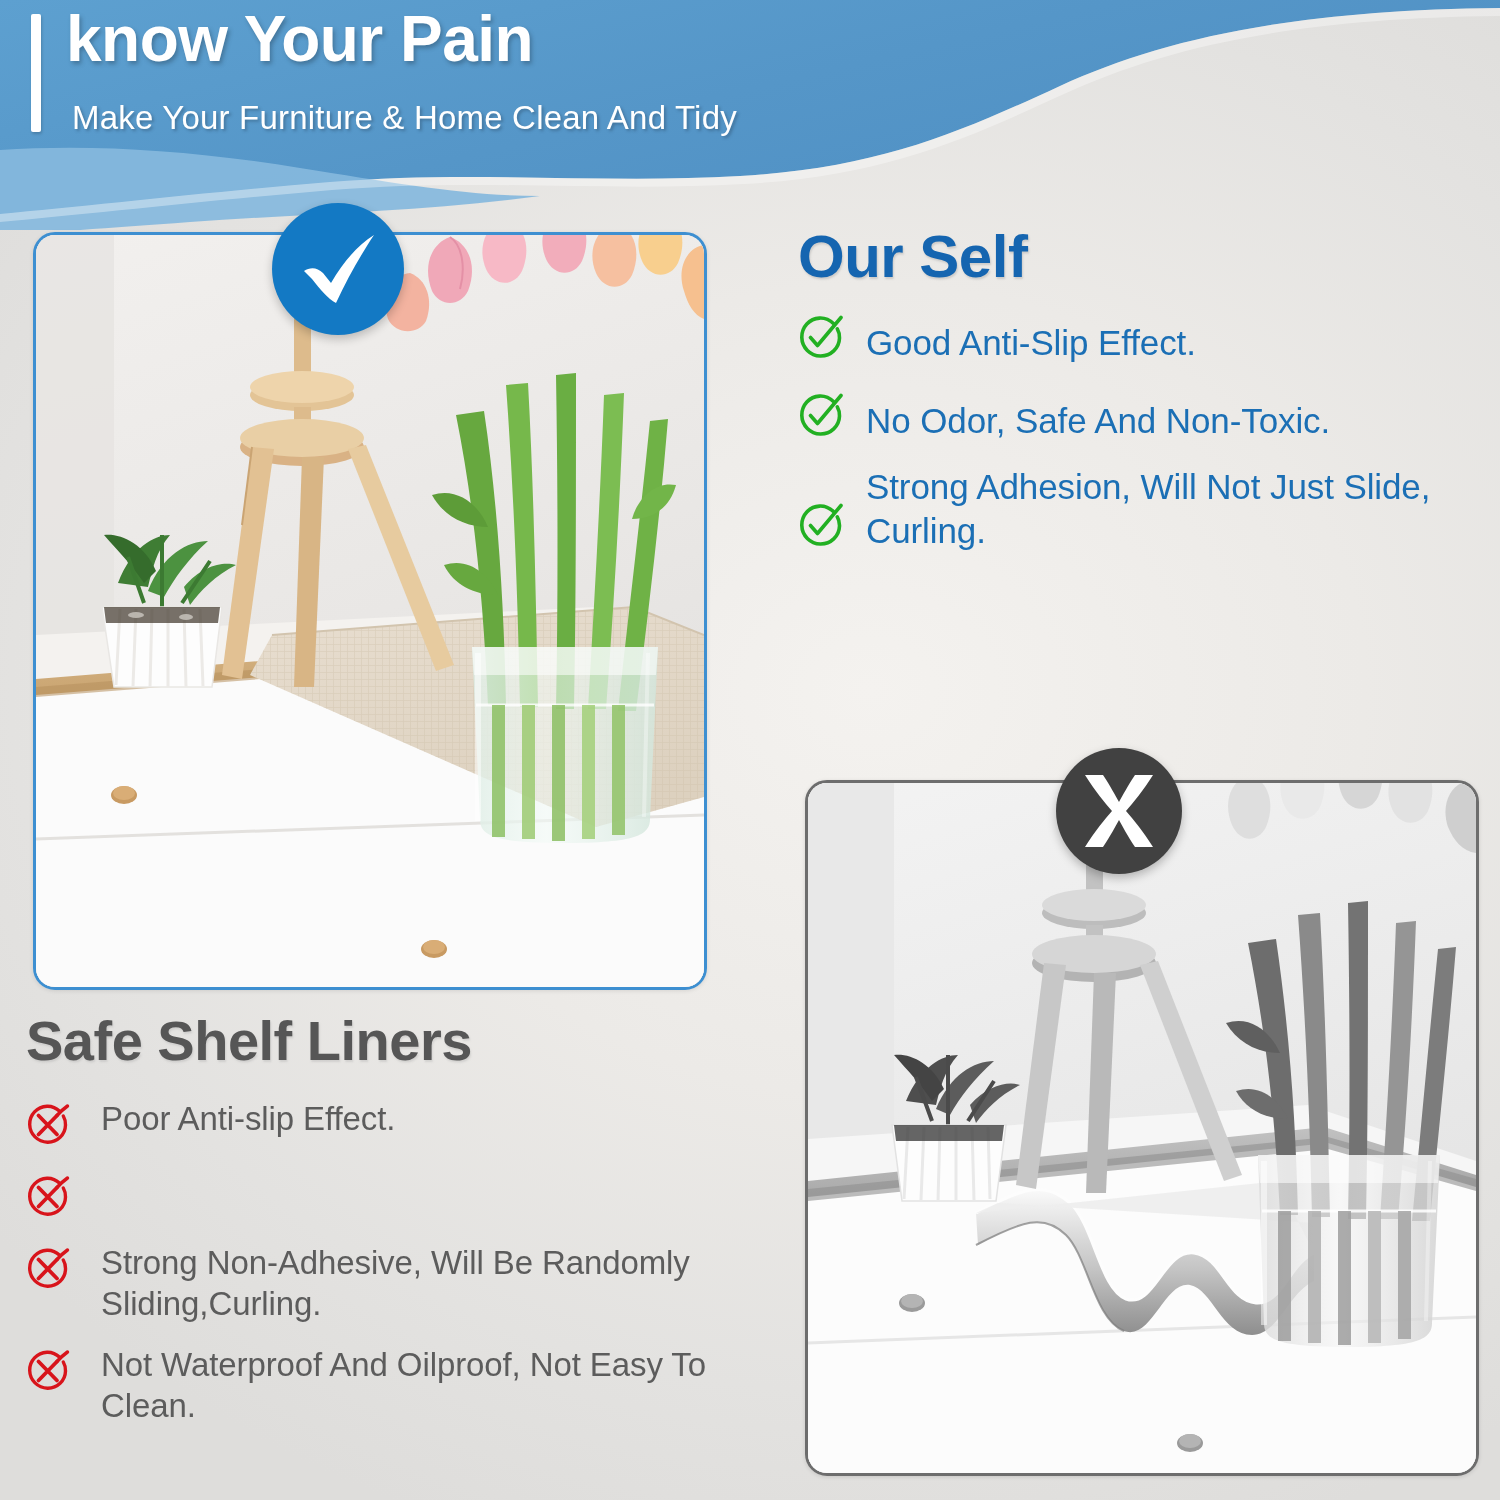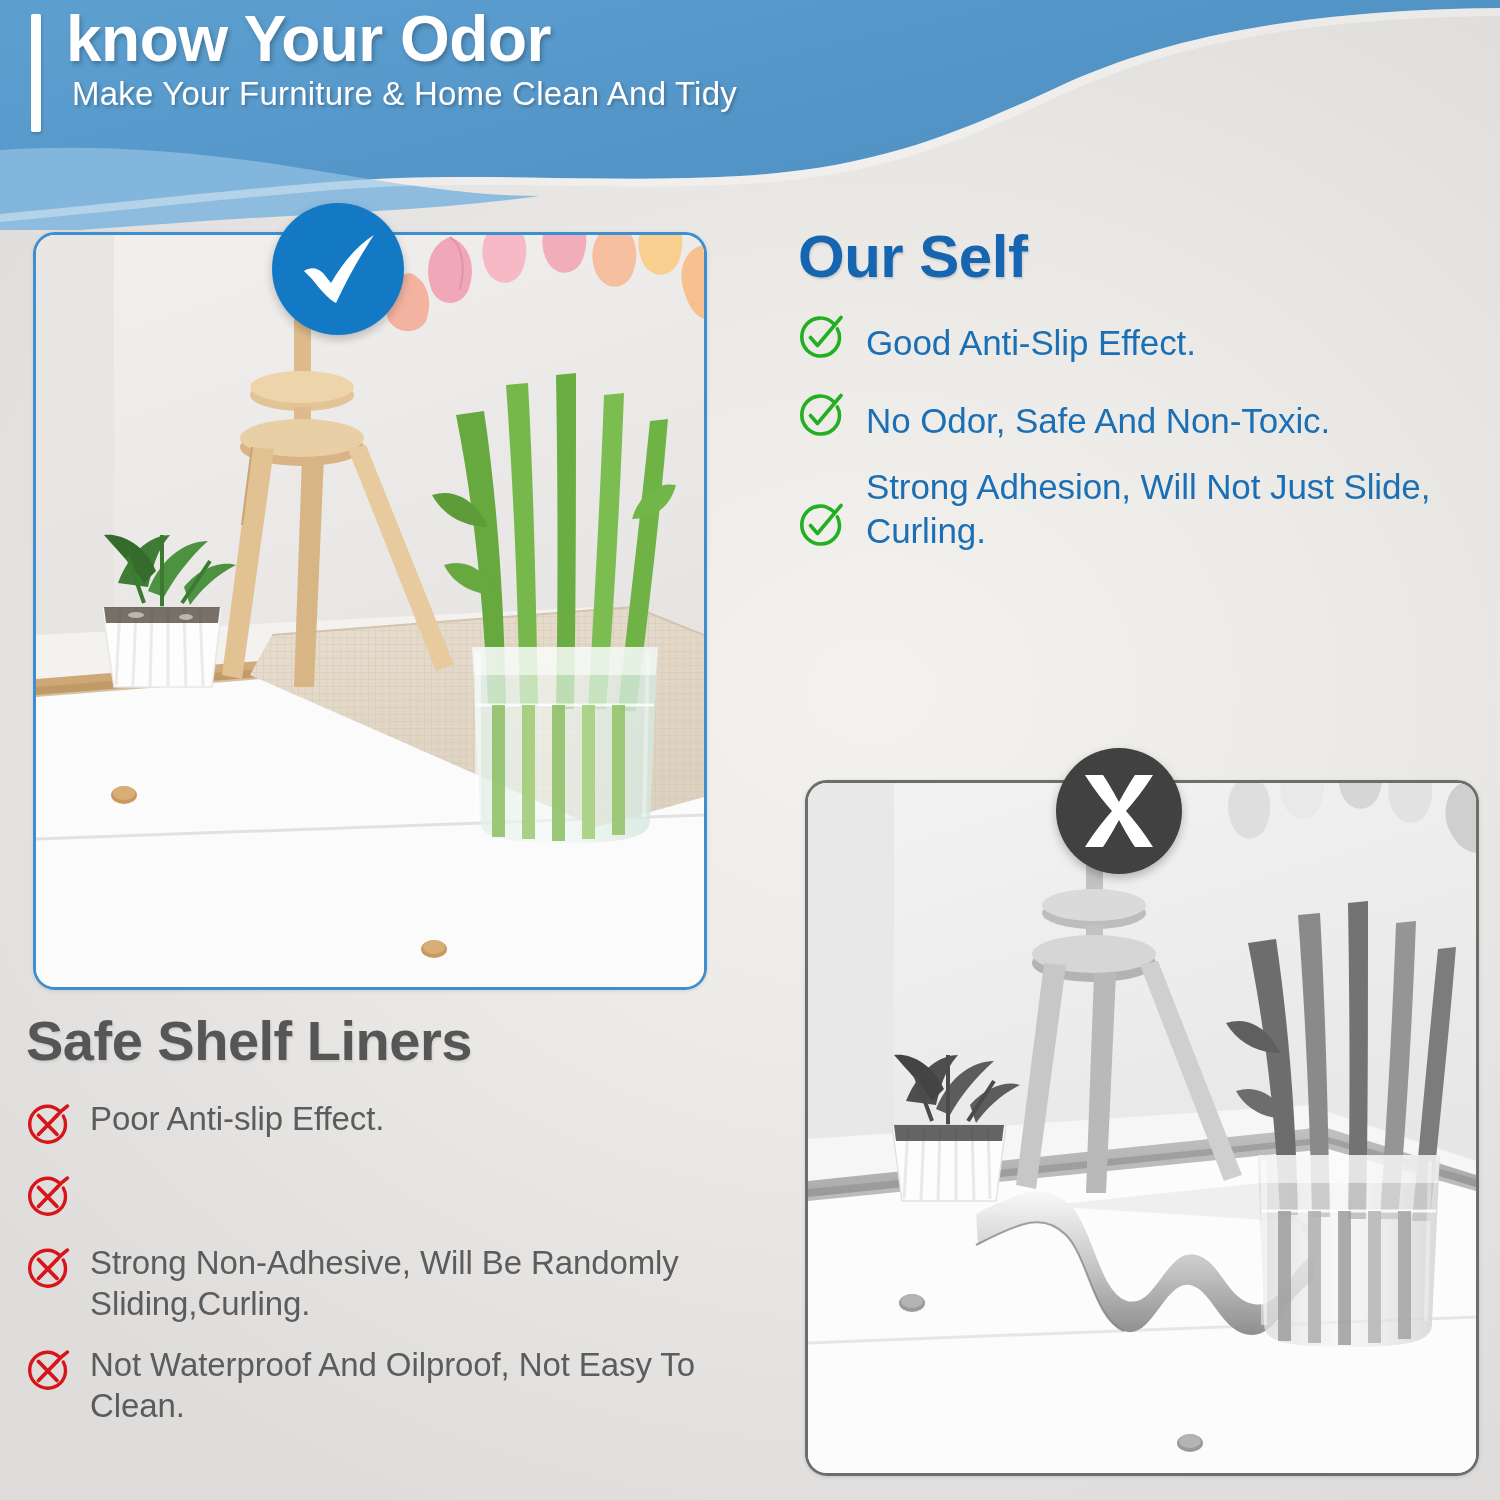--- a/index.html
+++ b/index.html
@@ -51,21 +51,21 @@
     font-weight: bold;
     color: #ffffff;
     letter-spacing: -0.5px;
     line-height: 1.05;
     text-shadow: 2px 3px 4px rgba(40,70,95,0.45);
     white-space: nowrap;
   }
   .banner-sub {
     position: absolute;
     left: 72px;
-    top: 75px;
+    top: 99px;
     font-size: 33px;
     font-weight: normal;
     color: #ffffff;
     letter-spacing: 0.2px;
     text-shadow: 2px 2px 3px rgba(40,70,95,0.42);
     white-space: nowrap;
   }
 
   
   .photo {
@@ -174,20 +174,21 @@
     color: #565656;
     letter-spacing: -0.5px;
     margin: 0 0 26px 0;
     text-shadow: 1px 2px 2px rgba(170,170,170,0.35);
   }
   .con-list { list-style: none; margin: 0; padding: 0; }
   .con-list li {
     display: flex;
     align-items: flex-start;
     margin-bottom: 20px;
+    gap: 11px;
   }
   .con-list li .ic { flex: 0 0 auto; margin-right: 20px; margin-top: 4px; }
   .con-text {
     font-size: 33px;
     font-weight: normal;
     color: #5c5c5c;
     line-height: 1.24;
     letter-spacing: -0.1px;
   }
 </style>
@@ -224,21 +225,21 @@
                C 1160,40 1290,10 1500,8 L1500,16
                C 1292,18 1164,48 1064,94
                C 964,140 884,176 744,184
                C 604,192 472,178 332,190
                C 212,200 90,214 0,222 Z" fill="#ffffff" opacity="0.35"></path>
     </svg>
   </div>
 
   <div class="banner-text">
     <div class="accent-bar"></div>
-    <div class="banner-title">know Your Odor</div>
+    <div class="banner-title">know Your Pain</div>
     <div class="banner-sub">Make Your Furniture &amp; Home Clean And Tidy</div>
   </div>
 
   <div class="photo photo-good">
     <svg viewBox="0 0 668 752" preserveAspectRatio="xMidYMid slice" xmlns="http://www.w3.org/2000/svg">
       <defs>
         <linearGradient id="wallG" x1="0" y1="0" x2="0.3" y2="1">
           <stop offset="0%" stop-color="#f2f0ee"></stop>
           <stop offset="60%" stop-color="#e9e7e5"></stop>
           <stop offset="100%" stop-color="#e2e0de"></stop>

